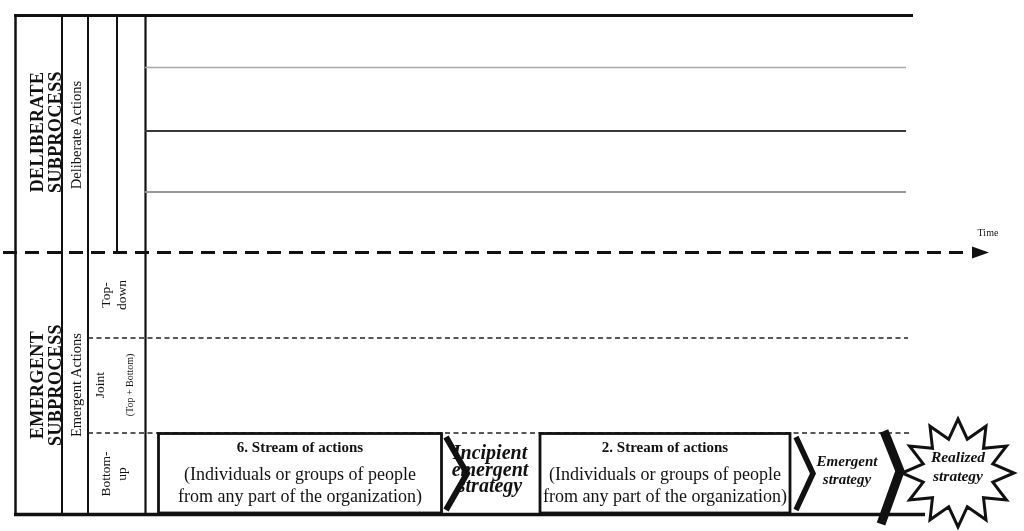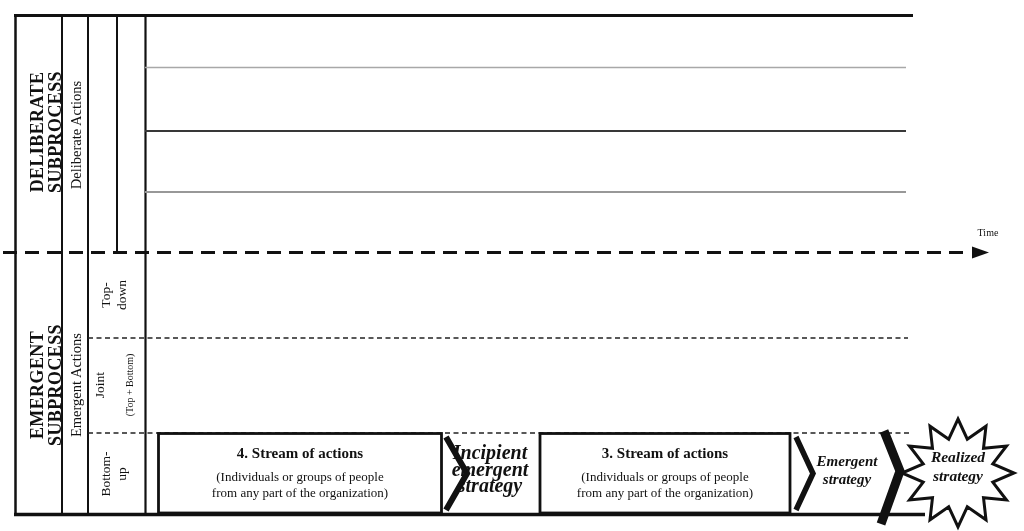--- a/index.html
+++ b/index.html
@@ -18,21 +18,21 @@
   .actions-label{font-size:14.5px;}
   .row-label{font-size:13.5px;line-height:1.18;}
   .joint-sub{display:block;font-size:10px;line-height:1.2;}
   .joint-main{display:block;font-size:13.5px;}
   
   .boxtext{
     position:absolute;display:flex;flex-direction:column;align-items:center;
     justify-content:center;text-align:center;
   }
   .boxtitle{font-weight:bold;font-size:15px;margin-bottom:7px;}
-  .boxsub{font-size:13px;line-height:1.25;}
+  .boxsub{font-size:18px;line-height:1.25;}
   .strategy-label{
     position:absolute;text-align:center;font-weight:bold;font-style:italic;
   }
   .incipient{font-size:20px;line-height:16.5px;}
   .emergent-lab{font-size:15px;line-height:17.5px;}
   .realized-lab{font-size:15.5px;line-height:18.5px;}
   .time-label{position:absolute;font-size:10px;text-align:center;}
 </style>
 </head>
 <body>
@@ -82,31 +82,31 @@
   <div class="vlabel" style="left:114px;top:385px;">
     <span class="joint-main">Joint</span>
     <span class="joint-sub">(Top + Bottom)</span>
   </div>
   <div class="vlabel row-label" style="left:114px;top:474px;">Bottom-
 up</div>
 
   <div class="time-label" style="left:966px;top:227px;width:44px;">Time</div>
 
   <div class="boxtext" style="left:158px;top:433px;width:284px;height:80px;">
-    <div class="boxtitle">4. Stream of actions</div>
+    <div class="boxtitle">6. Stream of actions</div>
     <div class="boxsub pre">(Individuals or groups of people
 from any part of the organization)</div>
   </div>
 
   <div class="strategy-label incipient pre" style="left:448px;top:444px;width:84px;">Incipient
 emergent
 strategy</div>
 
   <div class="boxtext" style="left:540px;top:433px;width:250px;height:80px;">
-    <div class="boxtitle">3. Stream of actions</div>
+    <div class="boxtitle">2. Stream of actions</div>
     <div class="boxsub pre">(Individuals or groups of people
 from any part of the organization)</div>
   </div>
 
   <div class="strategy-label emergent-lab pre" style="left:805px;top:453px;width:84px;">Emergent
 strategy</div>
 
   <div class="strategy-label realized-lab pre" style="left:908px;top:448px;width:100px;">Realized
 strategy</div>
 

